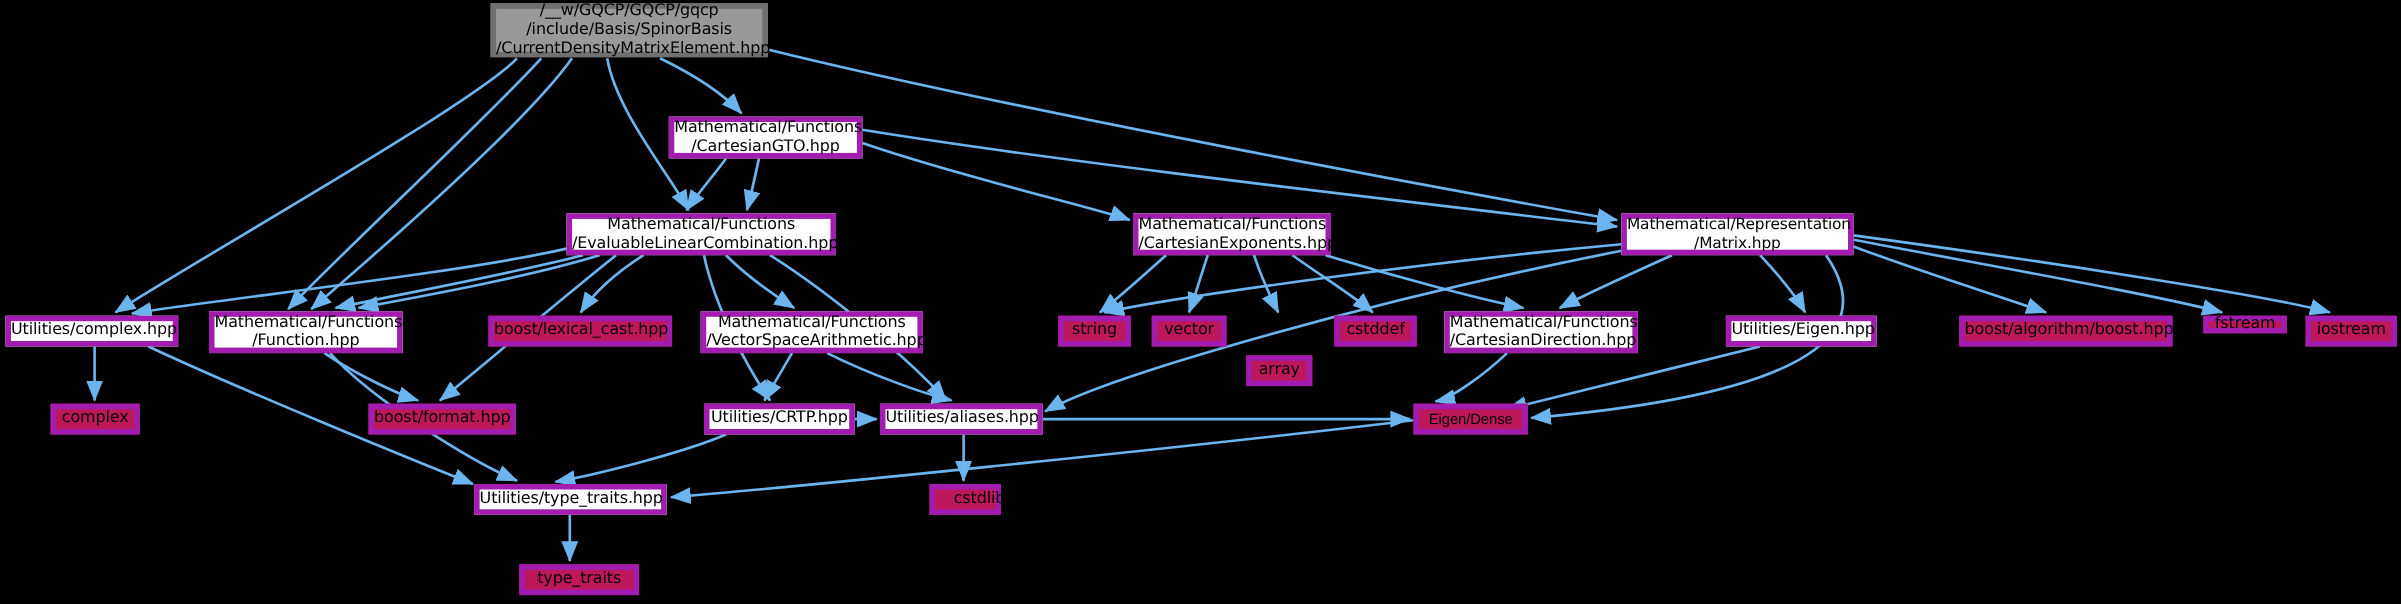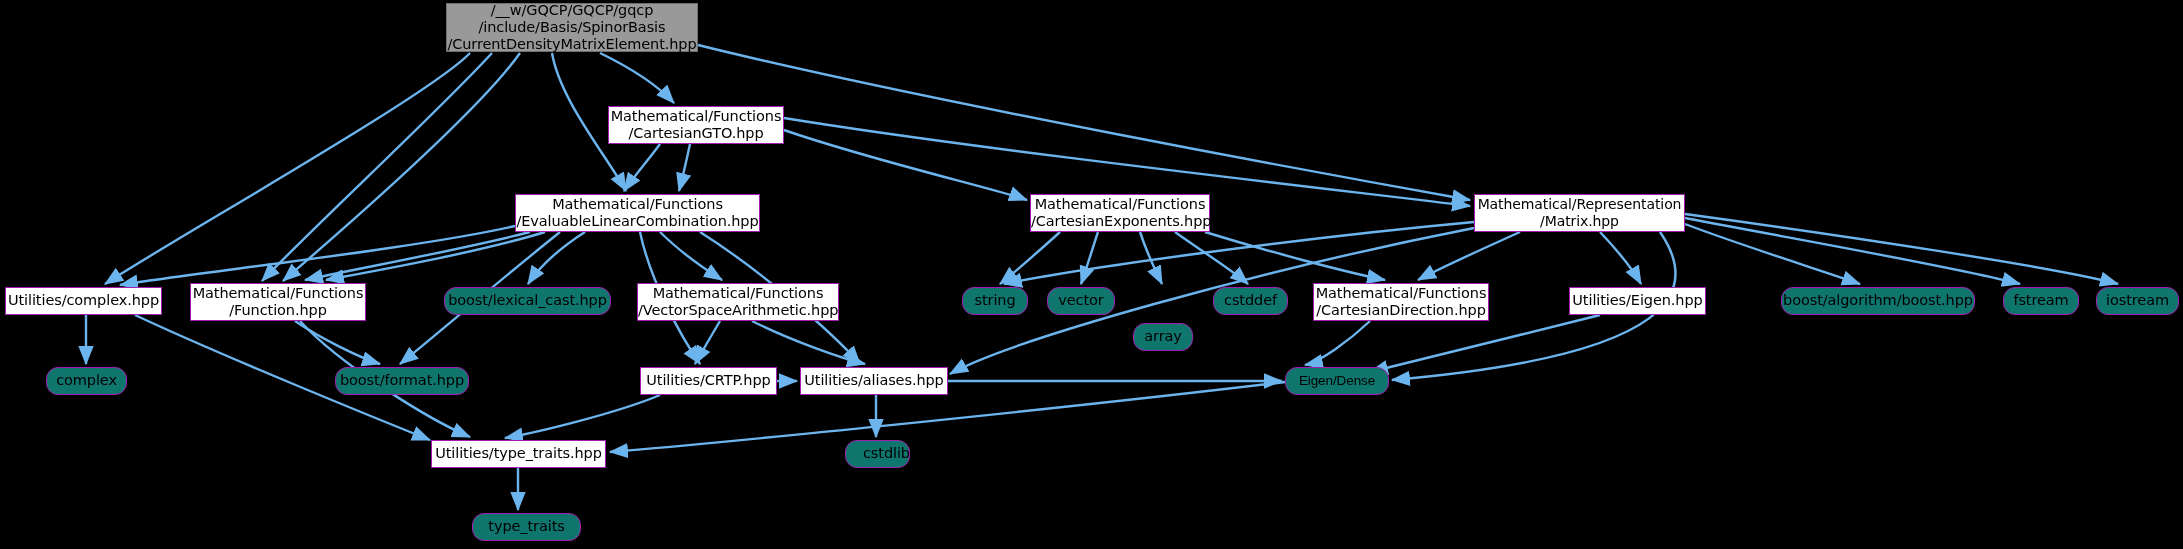--- a/index.html
+++ b/index.html
@@ -22,29 +22,29 @@
     width: 2183px;
     height: 549px;
   }
   .node {
     position: absolute;
     box-sizing: border-box;
     display: flex;
     align-items: center;
     justify-content: center;
     text-align: center;
-    border: 1px solid #a21caf;
+    border: 5px solid #a21caf;
     color: #000000;
     line-height: 1.18;
     white-space: pre;
     letter-spacing: -0.1px;
     z-index: 5;
   }
   .node.white  { background: #ffffff; }
-  .node.gray   { background: #0f766e; border-radius: 12px; }
+  .node.gray   { background: #be185d; }
   .node.root   { background: #999999; border-color: #707070; }
   .node .lbl {
     display: block;
     width: 100%;
   }
   .f-lib    { font-family: "Liberation Sans", sans-serif; }
 </style>
 </head>
 <body>
 
@@ -122,21 +122,21 @@
       <div class="node white" style="left: 637px; top: 283px; width: 202px; height: 38px; font-size: 14.5px;"><span class="lbl">Mathematical/Functions
 /VectorSpaceArithmetic.hpp</span></div>
       <div class="node gray" style="left: 962px; top: 287px; width: 66px; height: 28px; font-size: 14.5px;"><span class="lbl">string</span></div>
       <div class="node gray" style="left: 1047px; top: 287px; width: 68px; height: 28px; font-size: 14.5px;"><span class="lbl">vector</span></div>
       <div class="node gray" style="left: 1133px; top: 287px; width: 60px; height: 28px; font-size: 14.5px; margin-top: 36px;"><span class="lbl">array</span></div>
       <div class="node gray" style="left: 1213px; top: 287px; width: 75px; height: 28px; font-size: 14.5px;"><span class="lbl">cstddef</span></div>
       <div class="node white" style="left: 1313px; top: 283px; width: 176px; height: 38px; font-size: 14.5px;"><span class="lbl">Mathematical/Functions
 /CartesianDirection.hpp</span></div>
       <div class="node white" style="left: 1569px; top: 287px; width: 137px; height: 28px; font-size: 14.5px;"><span class="lbl">Utilities/Eigen.hpp</span></div>
       <div class="node gray" style="left: 1781px; top: 287px; width: 194px; height: 28px; font-size: 14.5px;"><span class="lbl">boost/algorithm/boost.hpp</span></div>
-      <div class="node gray" style="left: 2003px; top: 287px; width: 76px; height: 28px; font-size: 14.5px;"><span class="lbl">fstream</span></div>
+      <div class="node gray" style="left: 2003px; top: 287px; width: 76px; height: 16px; font-size: 14.5px;"><span class="lbl">fstream</span></div>
       <div class="node gray" style="left: 2096px; top: 287px; width: 83px; height: 28px; font-size: 14.5px;"><span class="lbl">iostream</span></div>
       <div class="node gray" style="left: 46px; top: 367px; width: 81px; height: 28px; font-size: 14.5px;"><span class="lbl">complex</span></div>
       <div class="node gray" style="left: 335px; top: 367px; width: 134px; height: 28px; font-size: 14.5px;"><span class="lbl">boost/format.hpp</span></div>
       <div class="node white" style="left: 640px; top: 367px; width: 137px; height: 28px; font-size: 14.5px;"><span class="lbl">Utilities/CRTP.hpp</span></div>
       <div class="node white" style="left: 800px; top: 367px; width: 148px; height: 28px; font-size: 14.5px;"><span class="lbl">Utilities/aliases.hpp</span></div>
       <div class="node gray f-lib" style="left: 1285px; top: 367px; width: 104px; height: 28px; font-size: 13.5px;"><span class="lbl">Eigen/Dense</span></div>
       <div class="node white" style="left: 431px; top: 440px; width: 175px; height: 28px; font-size: 14.5px;"><span class="lbl">Utilities/type_traits.hpp</span></div>
       <div class="node gray" style="left: 845px; top: 440px; width: 65px; height: 28px; font-size: 14.5px; padding-left: 17px;"><span class="lbl">cstdlib</span></div>
       <div class="node gray" style="left: 472px; top: 513px; width: 109px; height: 28px; font-size: 14.5px;"><span class="lbl">type_traits</span></div>
     </div>

